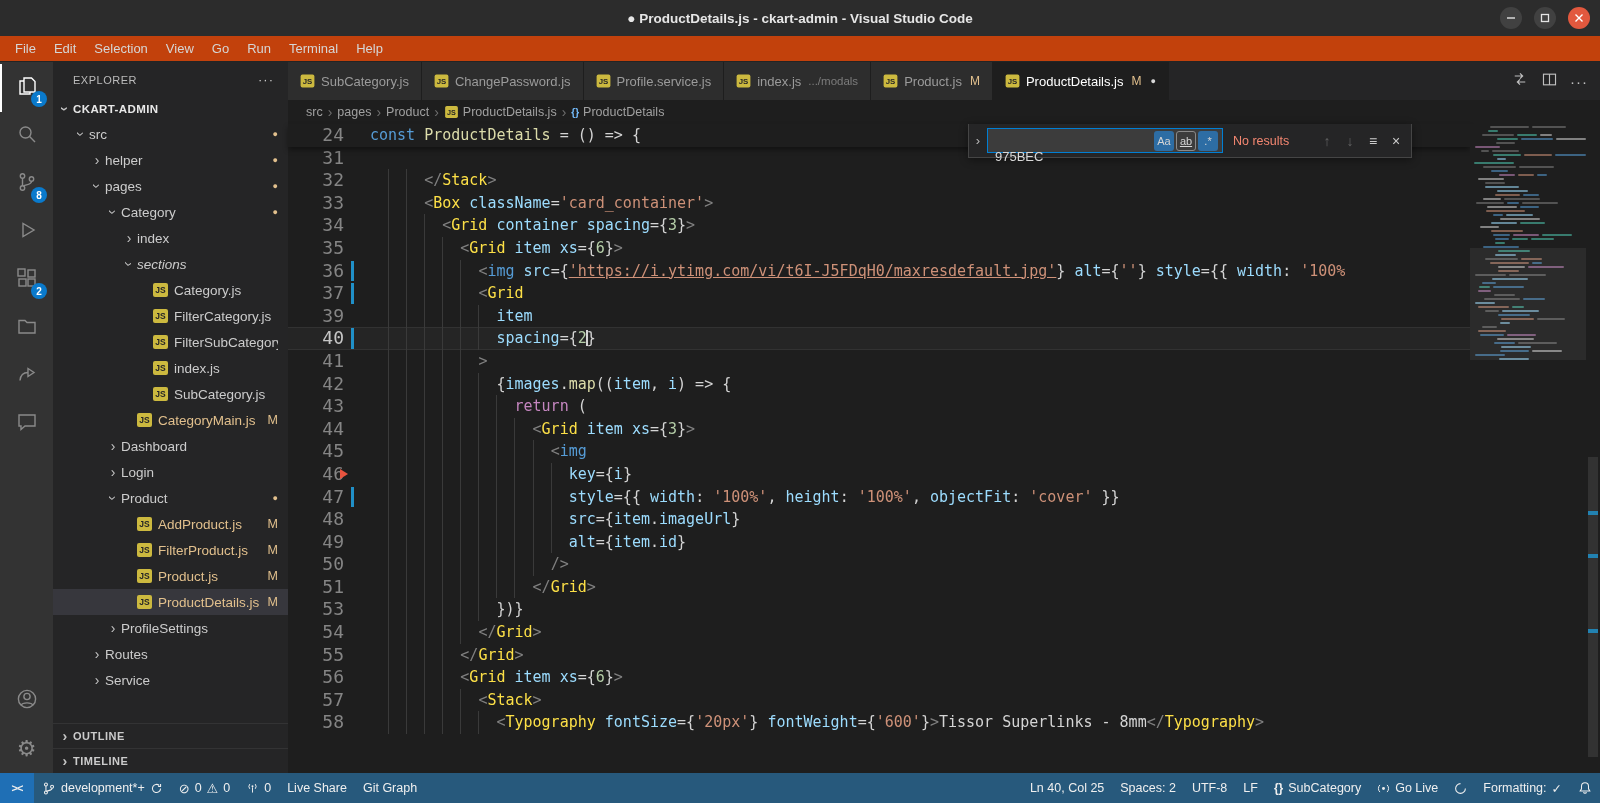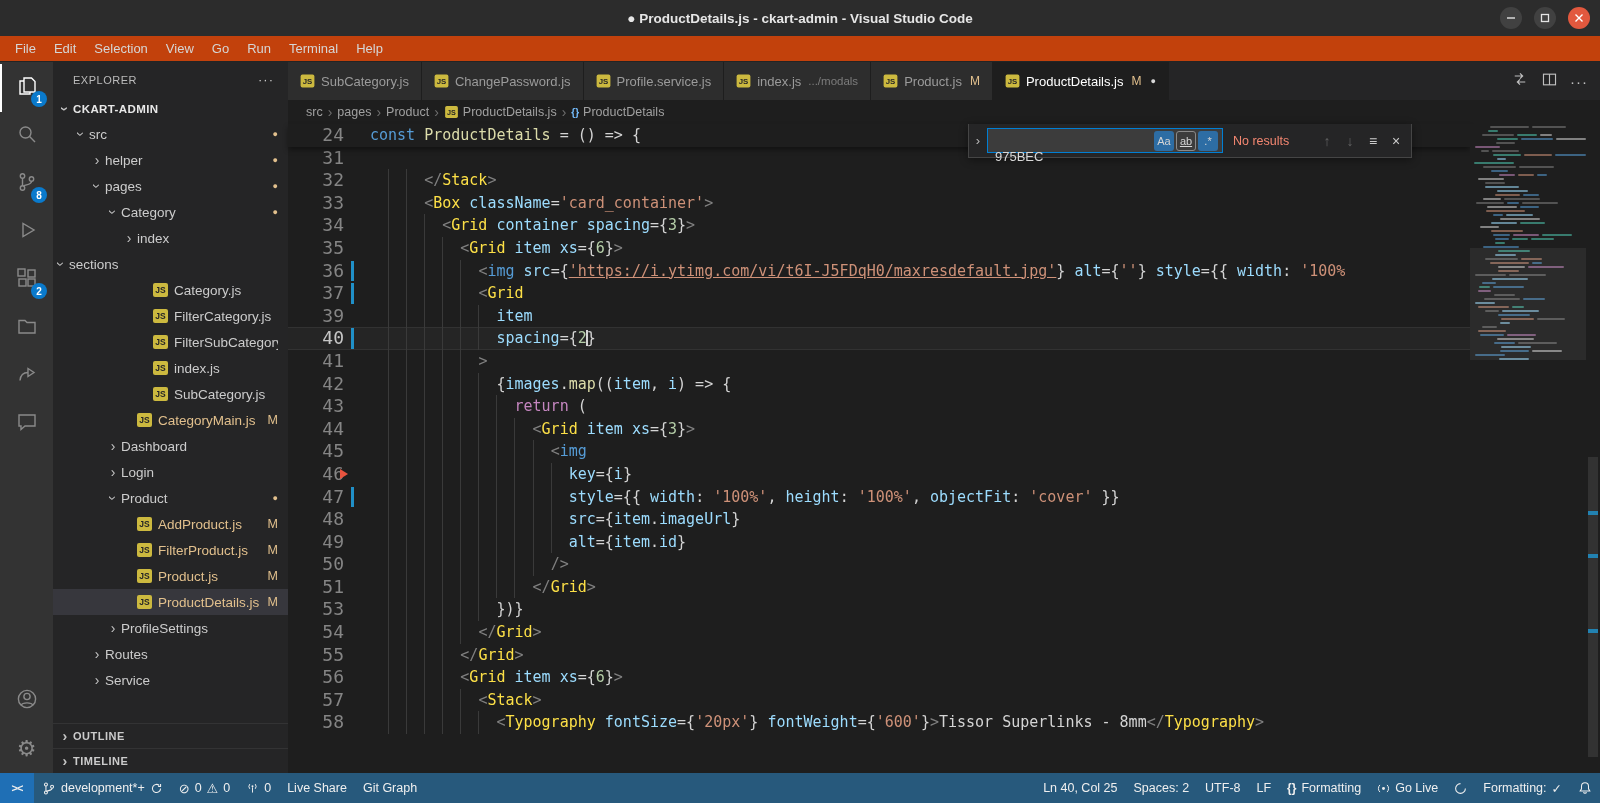--- a/index.html
+++ b/index.html
@@ -246,21 +246,21 @@
           </div>
           <div class="tree-row" style="padding-left: 52px;">
             <span class="chev open">›</span>
             <span class="tree-label">Category</span>
             <span class="git-dot">●</span>
           </div>
           <div class="tree-row" style="padding-left: 68px;">
             <span class="chev">›</span>
             <span class="tree-label">index</span>
           </div>
-          <div class="tree-row" style="">
+          <div class="tree-row" style="padding-left: 68px; font-style: italic;">
             <span class="chev open">›</span>
             <span class="tree-label">sections</span>
           </div>
           <div class="tree-row" style="padding-left: 84px;">
             <span class="chev-space"></span>
             <span class="js-icon">JS</span>
             <span class="tree-label">Category.js</span>
           </div>
           <div class="tree-row" style="padding-left: 84px;">
             <span class="chev-space"></span>
@@ -832,21 +832,21 @@
           <span>Spaces: 2</span>
         </div>
       <div class="sbi">
           <span>UTF-8</span>
         </div>
       <div class="sbi">
           <span>LF</span>
         </div>
       <div class="sbi">
         <span class="lang-brace">{}</span>
-        <span>Formatting</span>
+        <span>SubCategory</span>
       </div>
       <div class="sbi">
         <span>
             <svg width="13" height="13" viewBox="0 0 16 16" fill="none" stroke="currentColor" stroke-width="1.2">
               <circle cx="8" cy="8" r="1.8" fill="currentColor" stroke="none"></circle>
               <path d="M3.6 12.4a6.2 6.2 0 0 1 0-8.8"></path>
               <path d="M12.4 3.6a6.2 6.2 0 0 1 0 8.8"></path>
             </svg>
           </span>
         <span>Go Live</span>

